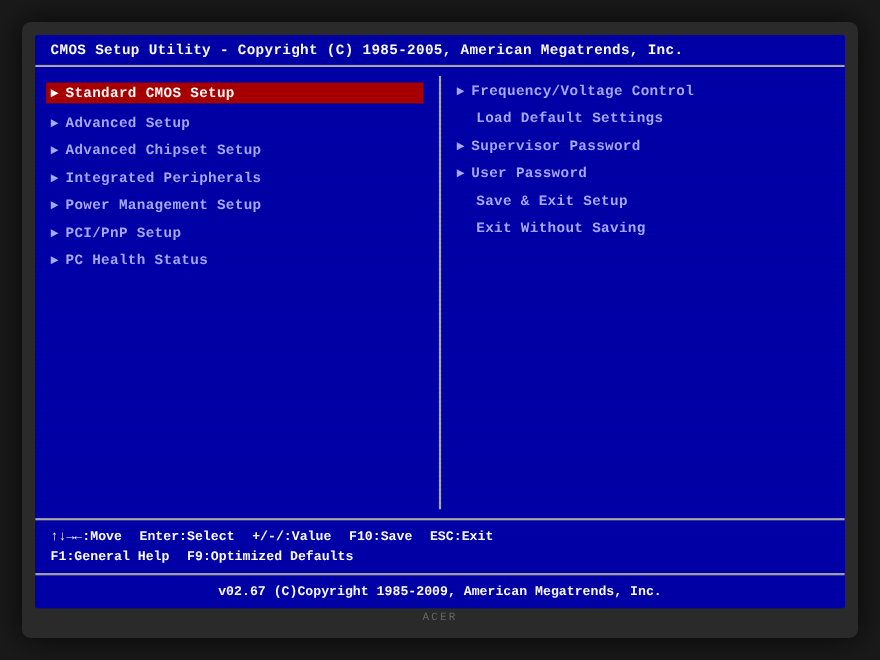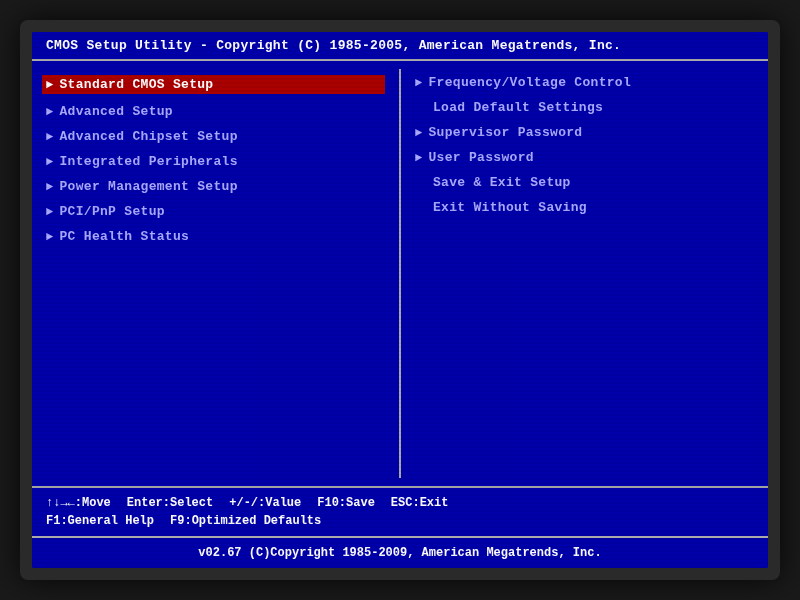--- a/index.html
+++ b/index.html
@@ -247,13 +247,14 @@
         <span>F9:Optimized Defaults</span>
       </div>
     </div>
 
     <div class="version-bar">
       <span>v02.67 (C)Copyright 1985-2009, American Megatrends, Inc.</span>
     </div>
 
   </div>
 
+  <div class="monitor-brand">ACER</div>
 </div>
 
 </body></html>

